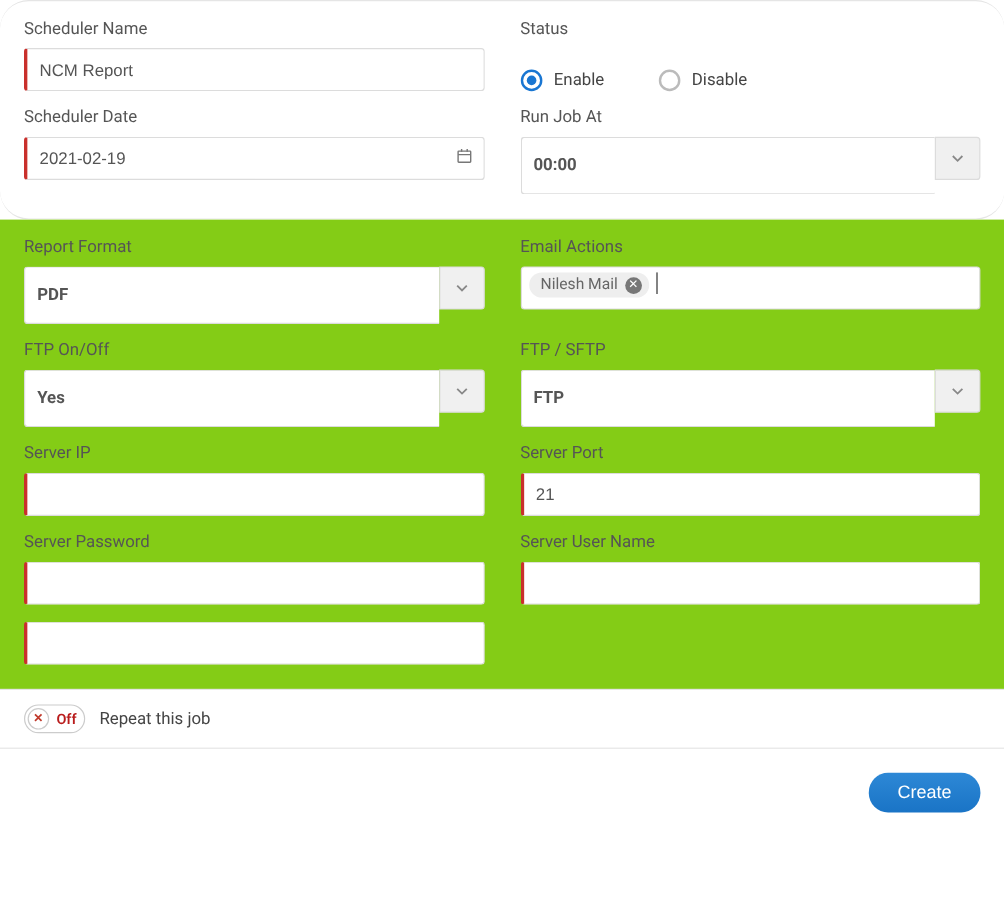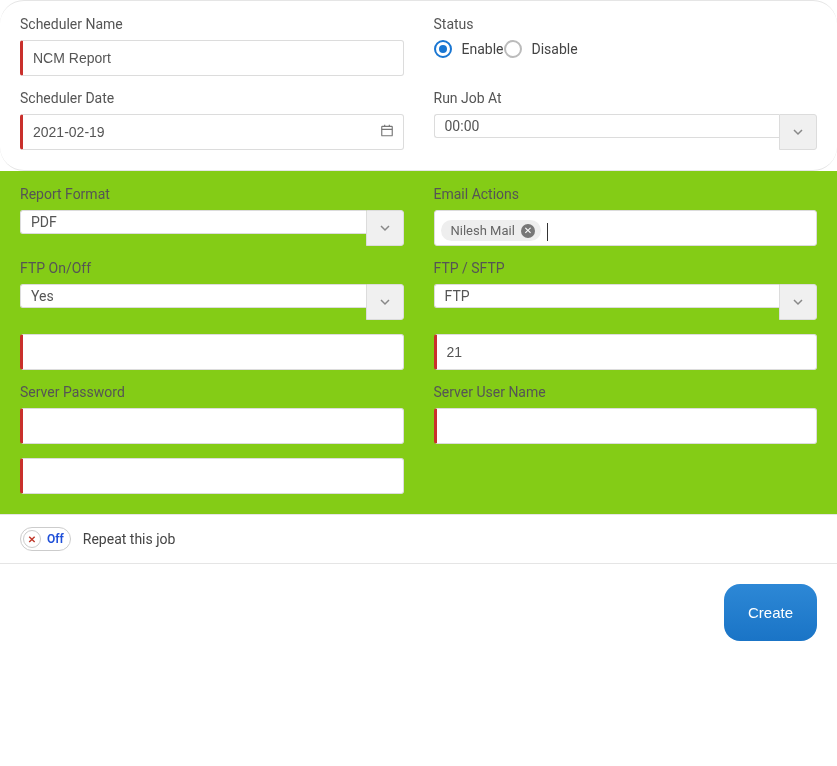--- a/index.html
+++ b/index.html
@@ -40,25 +40,26 @@
       border-left: 3px solid #c9302c;
     }
     .select-wrap { position: relative; display: flex; }
     .select-body {
       flex: 1;
       border: 1px solid #dcdcdc;
       border-right: none;
       border-top-left-radius: 3px;
       border-bottom-left-radius: 3px;
       background: #fff;
-      height: 24px;
+      height: 48px;
       display: flex;
       align-items: center;
       padding: 0 10px;
       color: #555;
+      font-weight: bold;
     }
     .select-caret {
       width: 38px;
       height: 36px;
       border: 1px solid #dcdcdc;
       border-top-right-radius: 3px;
       border-bottom-right-radius: 3px;
       display: flex;
       align-items: center;
       justify-content: center;
@@ -70,21 +71,22 @@
     .date-wrap .cal-icon {
       position: absolute;
       right: 10px;
       top: 50%;
       transform: translateY(-50%);
       color: #777;
       pointer-events: none;
     }
     .radio-row {
       display: flex;
-      align-items: flex-start;
+      gap: 45px;
+      align-items: flex-end;
       height: 36px;
     }
     .radio-item {
       display: flex;
       align-items: center;
       gap: 10px;
       cursor: pointer;
     }
     .radio-circle {
       width: 18px;
@@ -103,21 +105,21 @@
       background: #1976d2;
     }
     .tags-input {
       width: 100%;
       min-height: 36px;
       border: 1px solid #dcdcdc;
       border-radius: 3px;
       background: #fff;
       padding: 4px 6px;
       display: flex;
-      align-items: flex-end;
+      align-items: flex-start;
       flex-wrap: wrap;
       gap: 6px;
     }
     .tag {
       display: inline-flex;
       align-items: center;
       background: #eee;
       border-radius: 12px;
       padding: 3px 6px 3px 10px;
       font-size: 13px;
@@ -167,33 +169,33 @@
       border: 1px solid #ccc;
       border-radius: 50%;
       background: #fff;
       display: flex;
       align-items: center;
       justify-content: center;
       color: #c0392b;
       font-weight: bold;
       font-size: 10px;
     }
-    .toggle-text { color: #1d4ed8; font-weight: 600; }
+    .toggle-text { color: #b91c1c; font-weight: 600; }
     .footer {
       display: flex;
       justify-content: flex-end;
       padding: 20px;
     }
     .create-btn {
       border: none;
       background: #1f7fd6;
       background: linear-gradient(#2d88d6, #1a74c6);
       color: #fff;
       font-size: 15px;
-      padding: 20px 24px;
+      padding: 8px 24px;
       border-radius: 16px;
       cursor: pointer;
     }
     svg.chevron { width: 10px; height: 10px; }
   </style>
 </head>
 <body>
 
 <div class="section section-top">
   <div class="row">
@@ -292,23 +294,25 @@
           <svg class="chevron" viewBox="0 0 10 10">
               <path d="M1 3 L5 7 L9 3" fill="none" stroke="currentColor" stroke-width="1.5"></path>
             </svg>
         </div>
       </div>
     </div>
   </div>
 
   <div class="row">
     <div class="col">
+      <div class="label">Server IP</div>
       <input class="input input-required" type="text" value="" style="">
     </div>
     <div class="col">
+      <div class="label">Server Port</div>
       <input class="input input-required" type="text" value="21" style="">
     </div>
   </div>
 
   <div class="row">
     <div class="col">
       <div class="label">Server Password</div>
       <input class="input input-required" type="password" value="" style="">
     </div>
     <div class="col">

